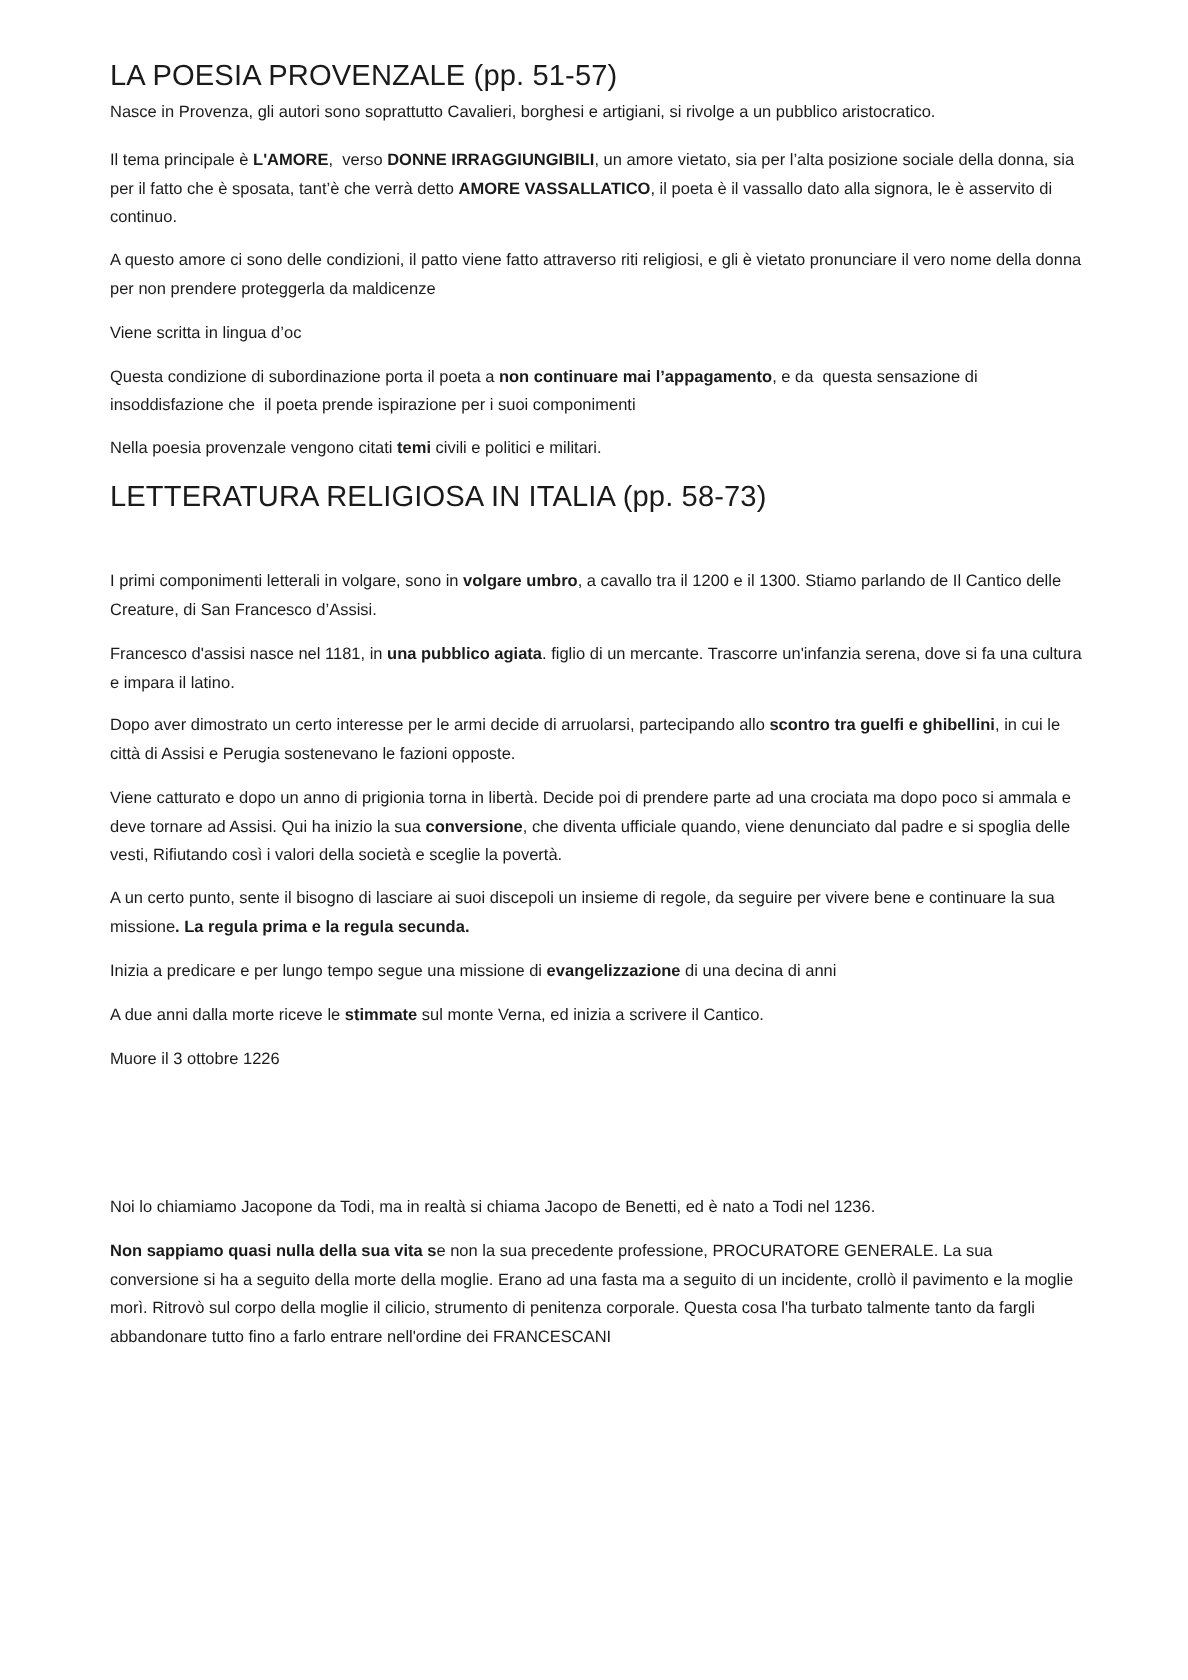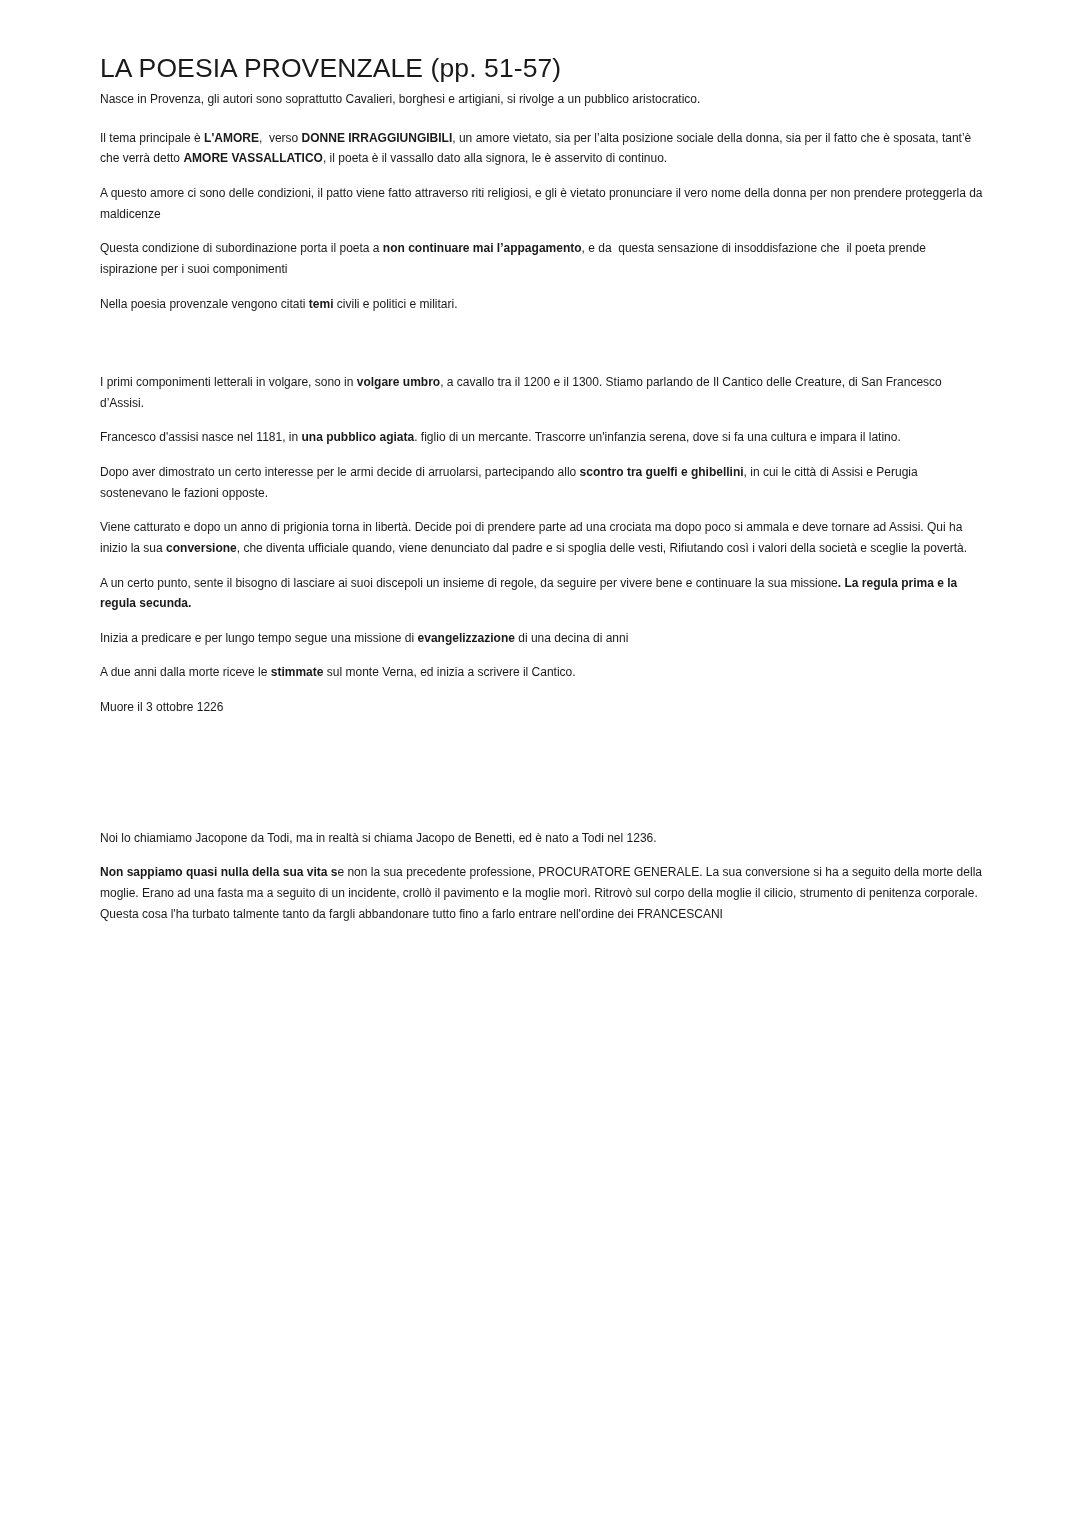--- a/index.html
+++ b/index.html
@@ -23,21 +23,21 @@
     font-weight: 400;
     color: #1a1a1a;
     margin: 0 0 4px 0;
     letter-spacing: 0.1px;
     line-height: 1.25;
   }
   .section-gap-top {
     margin-top: 62px;
   }
   p.para {
-    font-size: 12px;
+    font-size: 15px;
     line-height: 1.72;
     margin: 0 0 14px 0;
     color: #1a1a1a;
     text-align: left;
   }
   p.first-under-heading {
     margin-top: 0;
     margin-bottom: 18px;
   }
   b, strong {
@@ -55,23 +55,25 @@
 </head>
 <body>
 
 <div class="page">
 
   <h1 class="doc-heading">LA POESIA PROVENZALE (pp. 51-57)</h1>
 
   <p class="para first-under-heading rt"><span>Nasce in Provenza, gli autori sono soprattutto Cavalieri, borghesi e artigiani, si rivolge a un pubblico aristocratico.</span></p>
   <p class="para rt"><span>Il tema principale è </span><b>L'AMORE</b><span>,  verso </span><b>DONNE IRRAGGIUNGIBILI</b><span>, un amore vietato, sia per l’alta posizione sociale della donna, sia per il fatto che è sposata, tant’è che verrà detto </span><b>AMORE VASSALLATICO</b><span>, il poeta è il vassallo dato alla signora, le è asservito di continuo.</span></p>
   <p class="para rt"><span>A questo amore ci sono delle condizioni, il patto viene fatto attraverso riti religiosi, e gli è vietato pronunciare il vero nome della donna per non prendere proteggerla da maldicenze</span></p>
+  <p class="para rt"><span>Viene scritta in lingua d’oc</span></p>
   <p class="para rt"><span>Questa condizione di subordinazione porta il poeta a </span><b>non continuare mai l’appagamento</b><span>, e da  questa sensazione di insoddisfazione che  il poeta prende ispirazione per i suoi componimenti</span></p>
   <p class="para rt"><span>Nella poesia provenzale vengono citati </span><b>temi</b><span> civili e politici e militari.</span></p>
 
+  <h1 class="doc-heading section-gap-top">LETTERATURA RELIGIOSA IN ITALIA (pp. 58-73)</h1>
 
   <div class="spacer-lg"></div>
 
   <p class="para rt"><span>I primi componimenti letterali in volgare, sono in </span><b>volgare umbro</b><span>, a cavallo tra il 1200 e il 1300. Stiamo parlando de Il Cantico delle Creature, di San Francesco d’Assisi.</span></p>
   <p class="para rt"><span>Francesco d'assisi nasce nel 1181, in </span><b>una pubblico agiata</b><span>. figlio di un mercante. Trascorre un'infanzia serena, dove si fa una cultura e impara il latino.</span></p>
   <p class="para rt"><span>Dopo aver dimostrato un certo interesse per le armi decide di arruolarsi, partecipando allo </span><b>scontro tra guelfi e ghibellini</b><span>, in cui le città di Assisi e Perugia sostenevano le fazioni opposte.</span></p>
   <p class="para rt"><span>Viene catturato e dopo un anno di prigionia torna in libertà. Decide poi di prendere parte ad una crociata ma dopo poco si ammala e deve tornare ad Assisi. Qui ha inizio la sua </span><b>conversione</b><span>, che diventa ufficiale quando, viene denunciato dal padre e si spoglia delle vesti, Rifiutando così i valori della società e sceglie la povertà.</span></p>
   <p class="para rt"><span>A un certo punto, sente il bisogno di lasciare ai suoi discepoli un insieme di regole, da seguire per vivere bene e continuare la sua missione</span><b>. La regula prima e la regula secunda.</b></p>
   <p class="para rt"><span>Inizia a predicare e per lungo tempo segue una missione di </span><b>evangelizzazione</b><span> di una decina di anni</span></p>
   <p class="para rt"><span>A due anni dalla morte riceve le </span><b>stimmate</b><span> sul monte Verna, ed inizia a scrivere il Cantico.</span></p>

